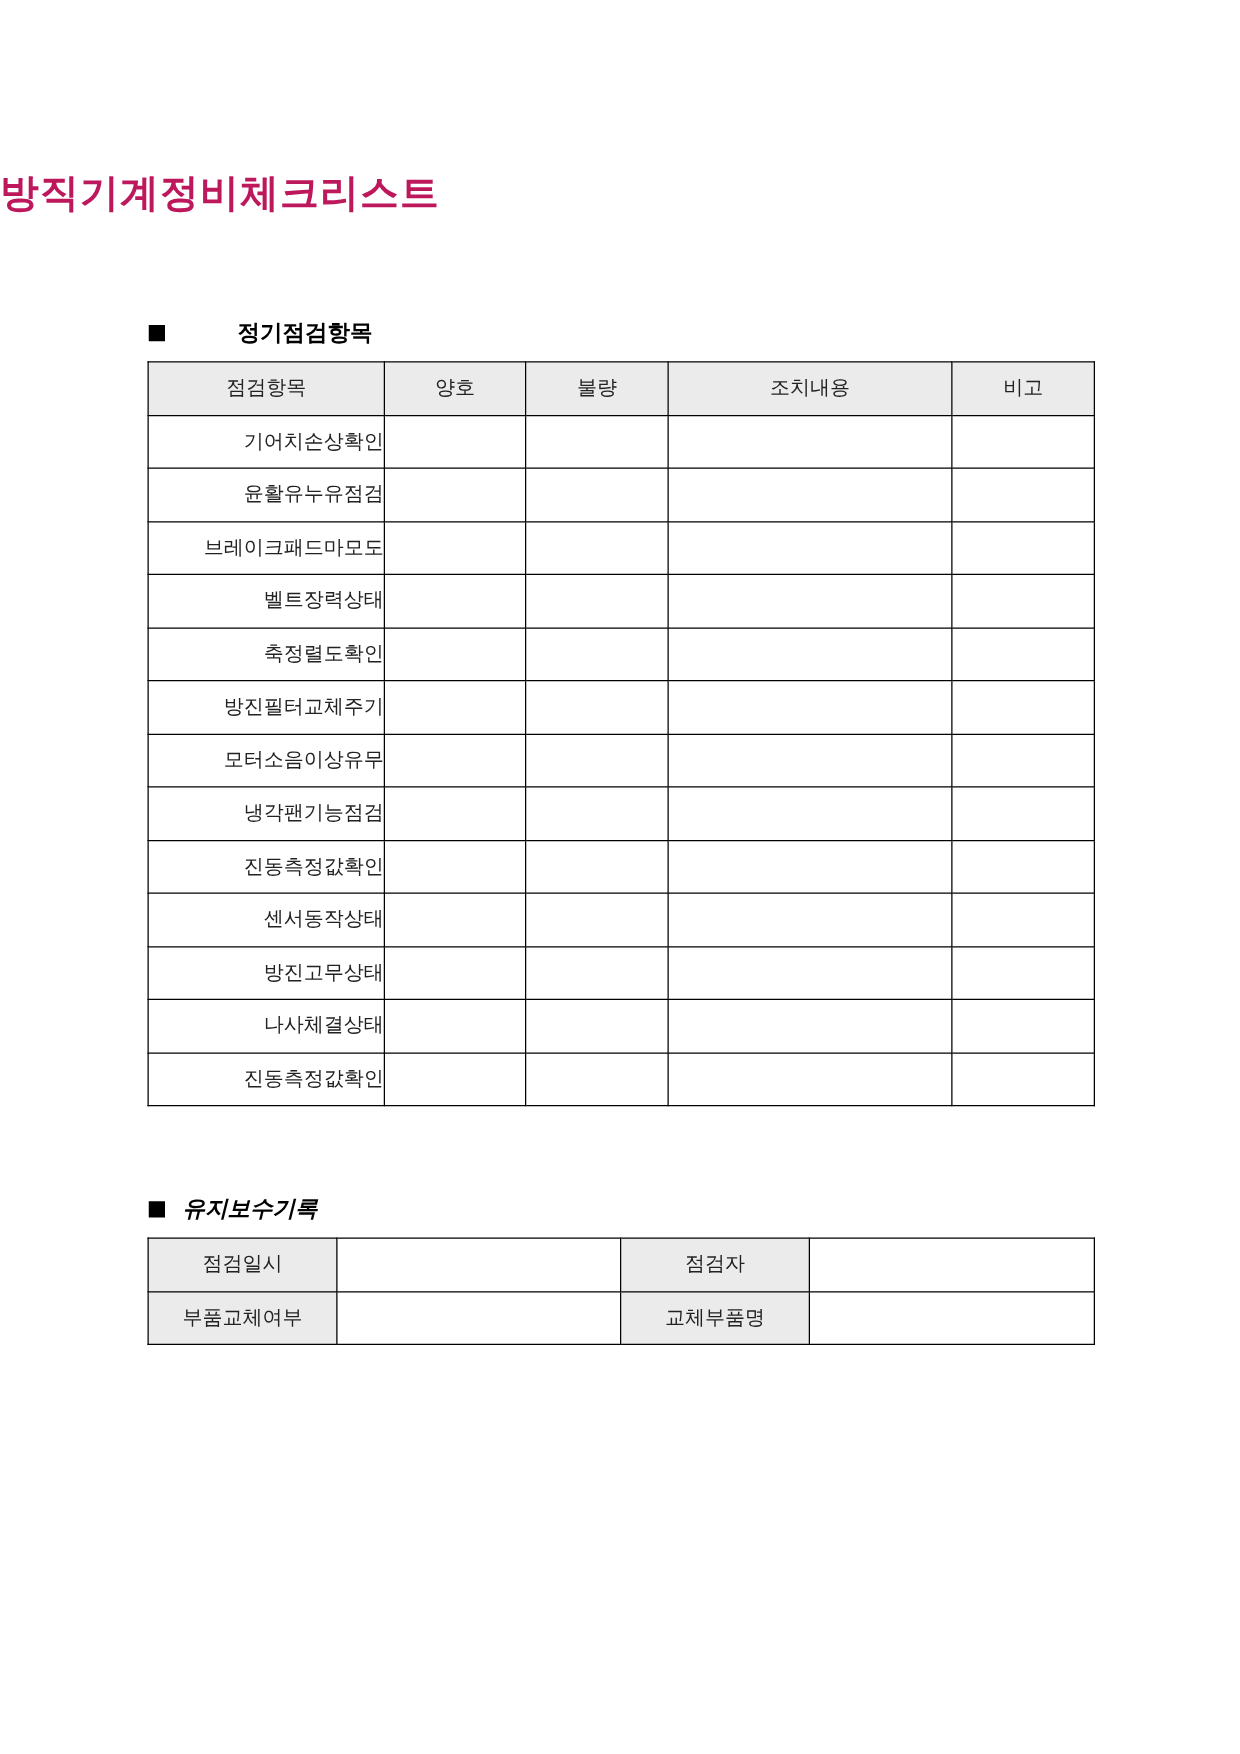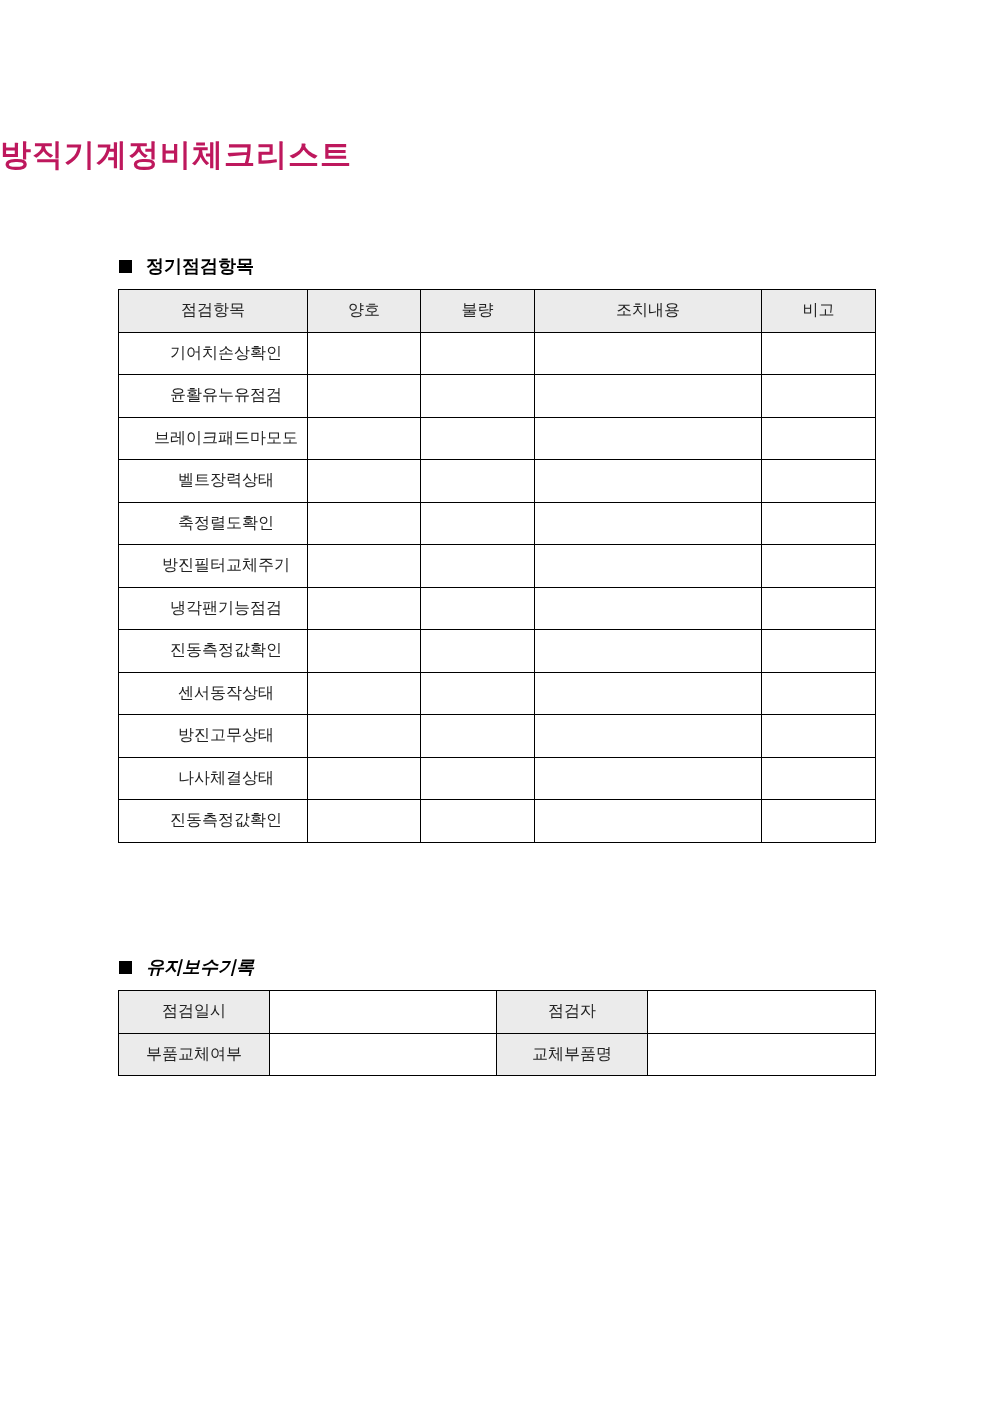--- a/index.html
+++ b/index.html
@@ -59,37 +59,37 @@
       text-align: center;
       margin-left: 11px;
     }
     .check-table {
       top: 289px;
       left: 118px;
       width: 757px;
     }
     .check-table tr { height: 42.5px; }
     .check-table td.item {
-      text-align: center;
+      text-align: right;
       padding-left: 26px;
     }
     .maint-table {
       top: 990px;
       left: 118px;
       width: 757px;
     }
     .maint-table tr.r { height: 42.5px; }
     .maint-table tr.tall { height: 85px; }
   </style>
 </head>
 <body>
 
 <div class="title">방직기계정비체크리스트</div>
 
-<div class="section-heading" style="top:254px;">
+<div class="section-heading" style="top:254px;gap:44px;">
   <span class="sq"></span>
   <span>정기점검항목</span>
 </div>
 
 <table class="check-table">
   <colgroup>
     <col style="width:189px">
     <col style="width:113px">
     <col style="width:114px">
     <col style="width:227px">
@@ -141,20 +141,27 @@
         <td></td>
       </tr>
       <tr>
         <td class="item">방진필터교체주기</td>
         <td></td>
         <td></td>
         <td></td>
         <td></td>
       </tr>
       <tr>
+        <td class="item">모터소음이상유무</td>
+        <td></td>
+        <td></td>
+        <td></td>
+        <td></td>
+      </tr>
+      <tr>
         <td class="item">냉각팬기능점검</td>
         <td></td>
         <td></td>
         <td></td>
         <td></td>
       </tr>
       <tr>
         <td class="item">진동측정값확인</td>
         <td></td>
         <td></td>

